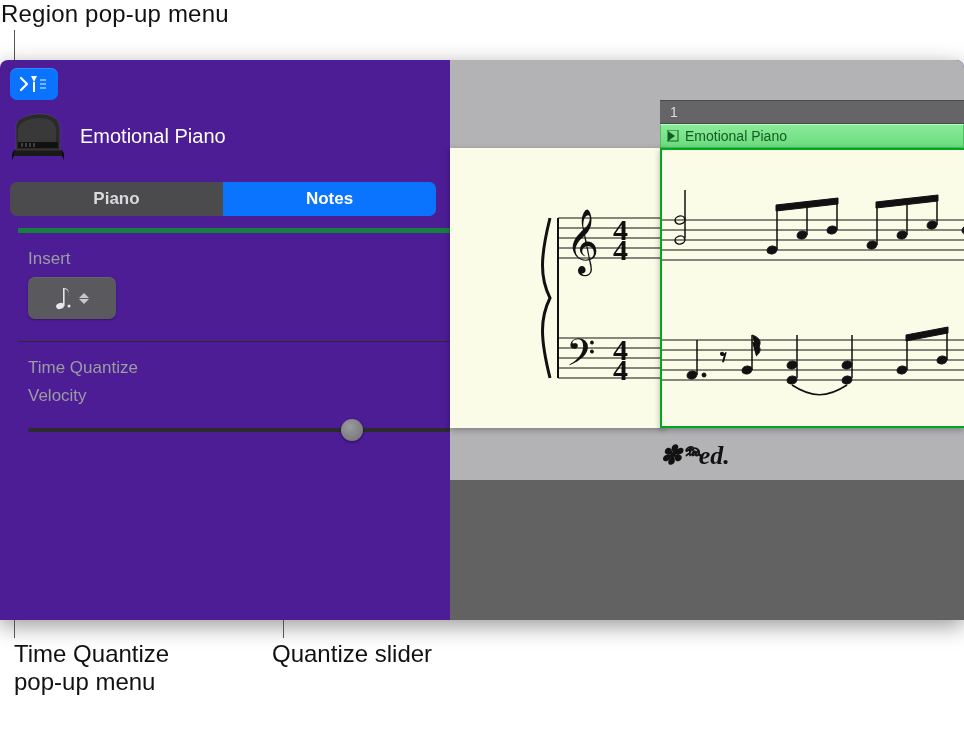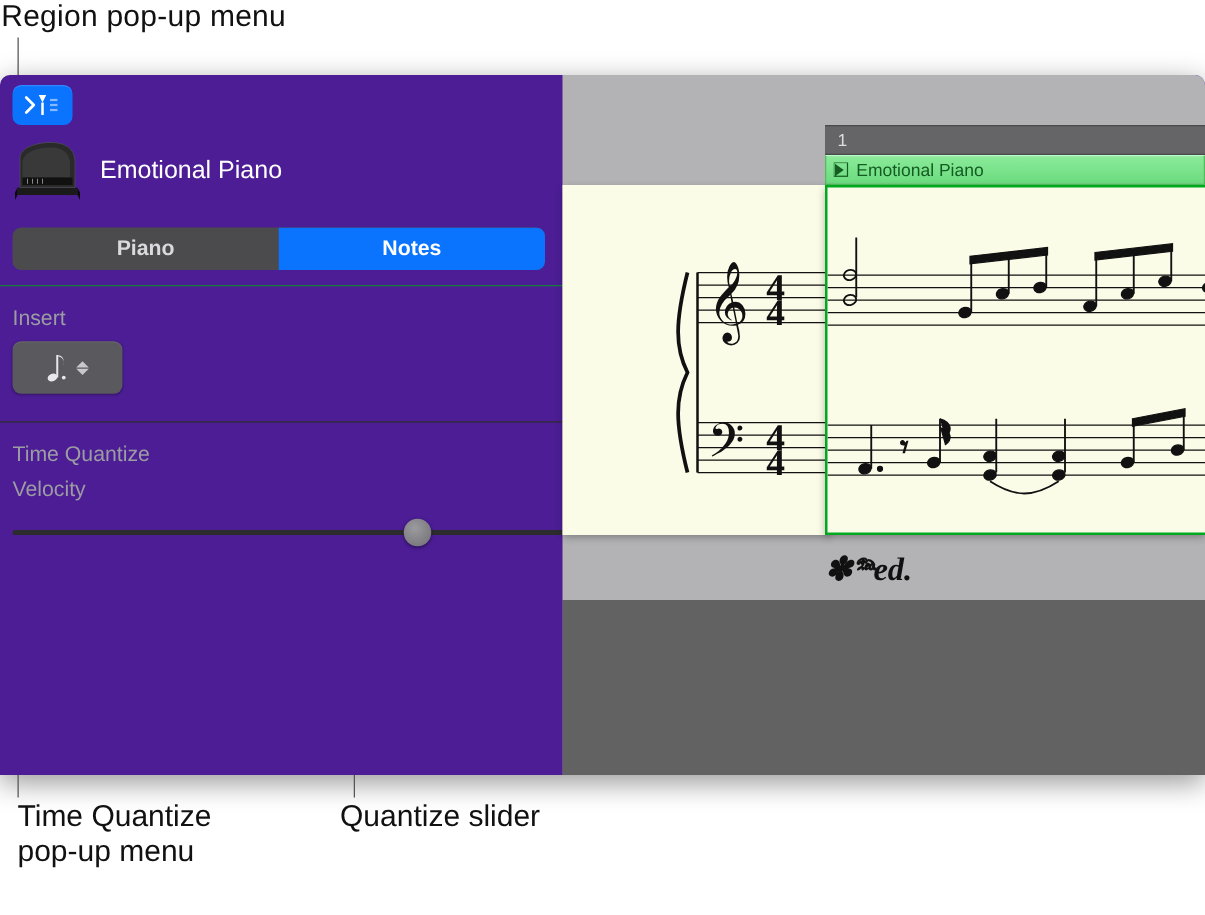--- a/index.html
+++ b/index.html
@@ -86,25 +86,25 @@
     color: #d9d9de;
     font-size: 17px;
     font-weight: 600;
   }
   .seg-item.active {
     background: #0a74ff;
     color: #fff;
   }
   .sidebar {
     position: absolute;
-    left: 0;
+    left: 18px;
     top: 168px;
     width: 534px;
     padding: 16px 10px 22px 10px;
-    border-top: 1px solid #15803d;
+    border-top: 5px solid #15803d;
   }
   .lbl { color: #9c9ca3; font-size: 17px; margin-bottom: 8px; }
   .insert-row { margin-bottom: 22px; }
   .insert-popup {
     width: 88px;
     height: 42px;
     background: #5a5a5e;
     border-radius: 7px;
     display: flex;
     align-items: center;

